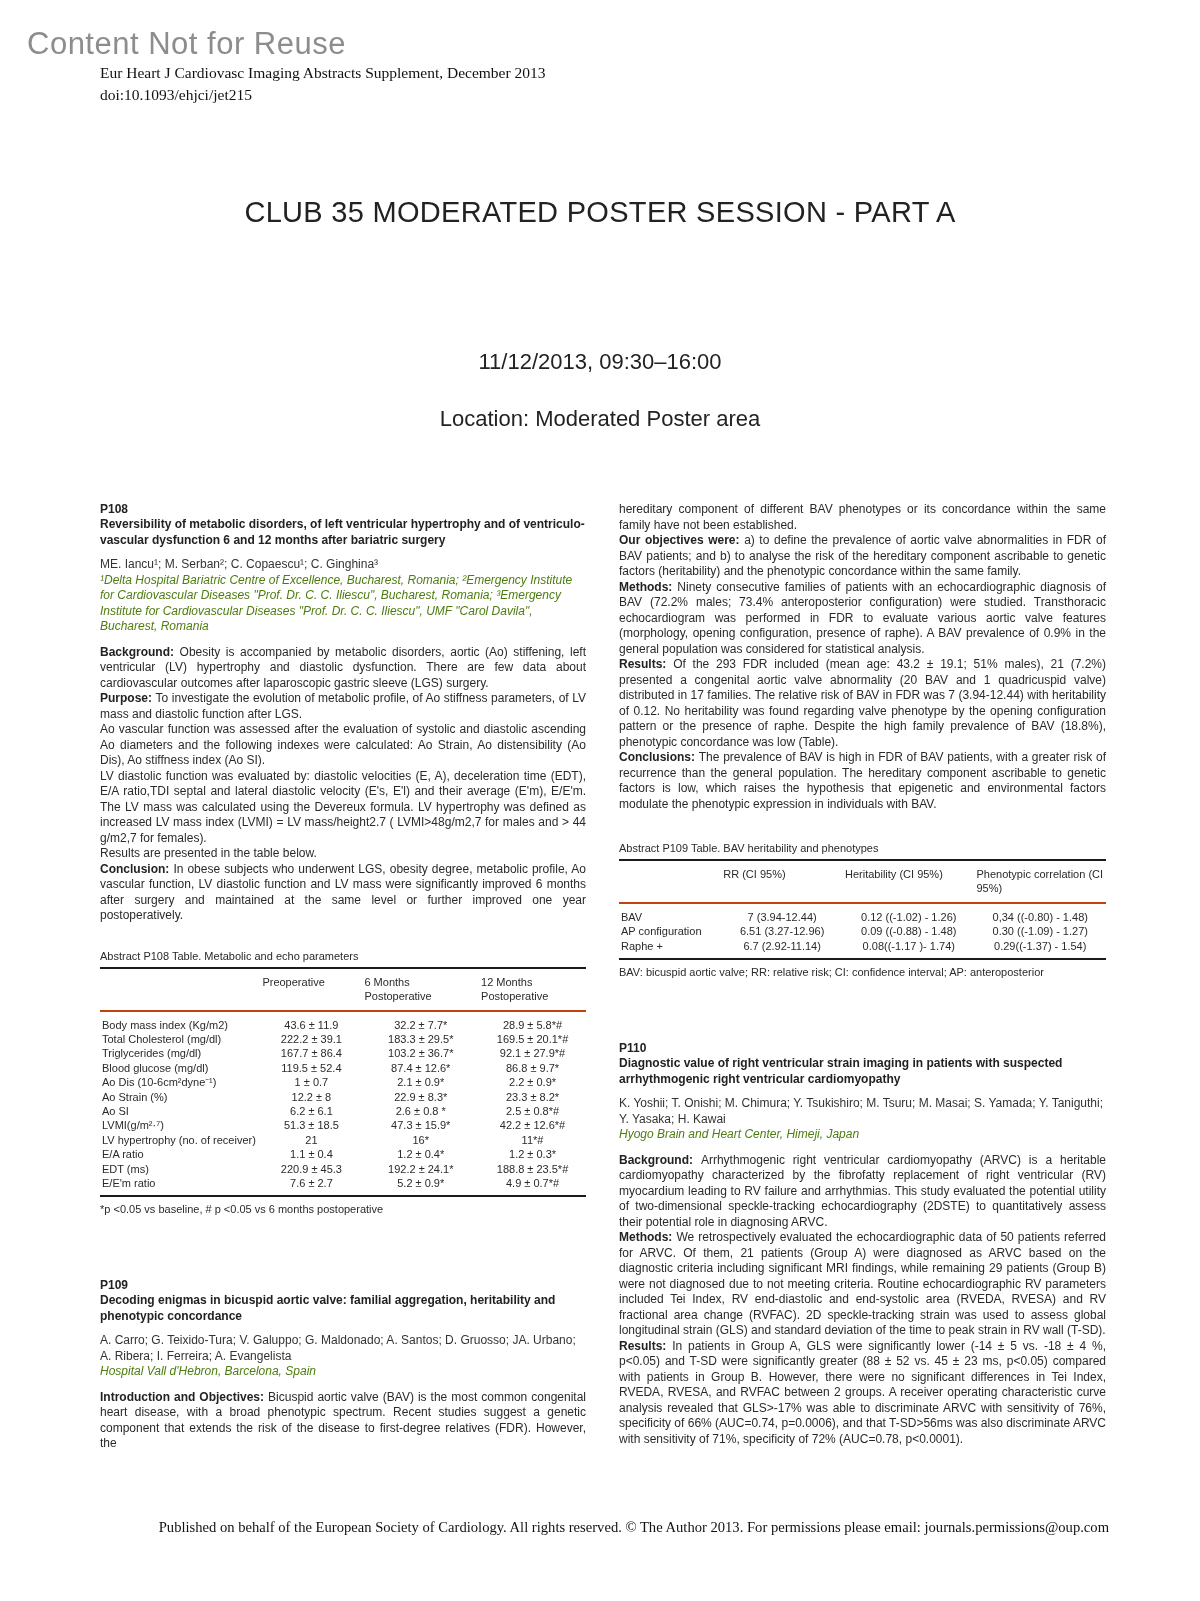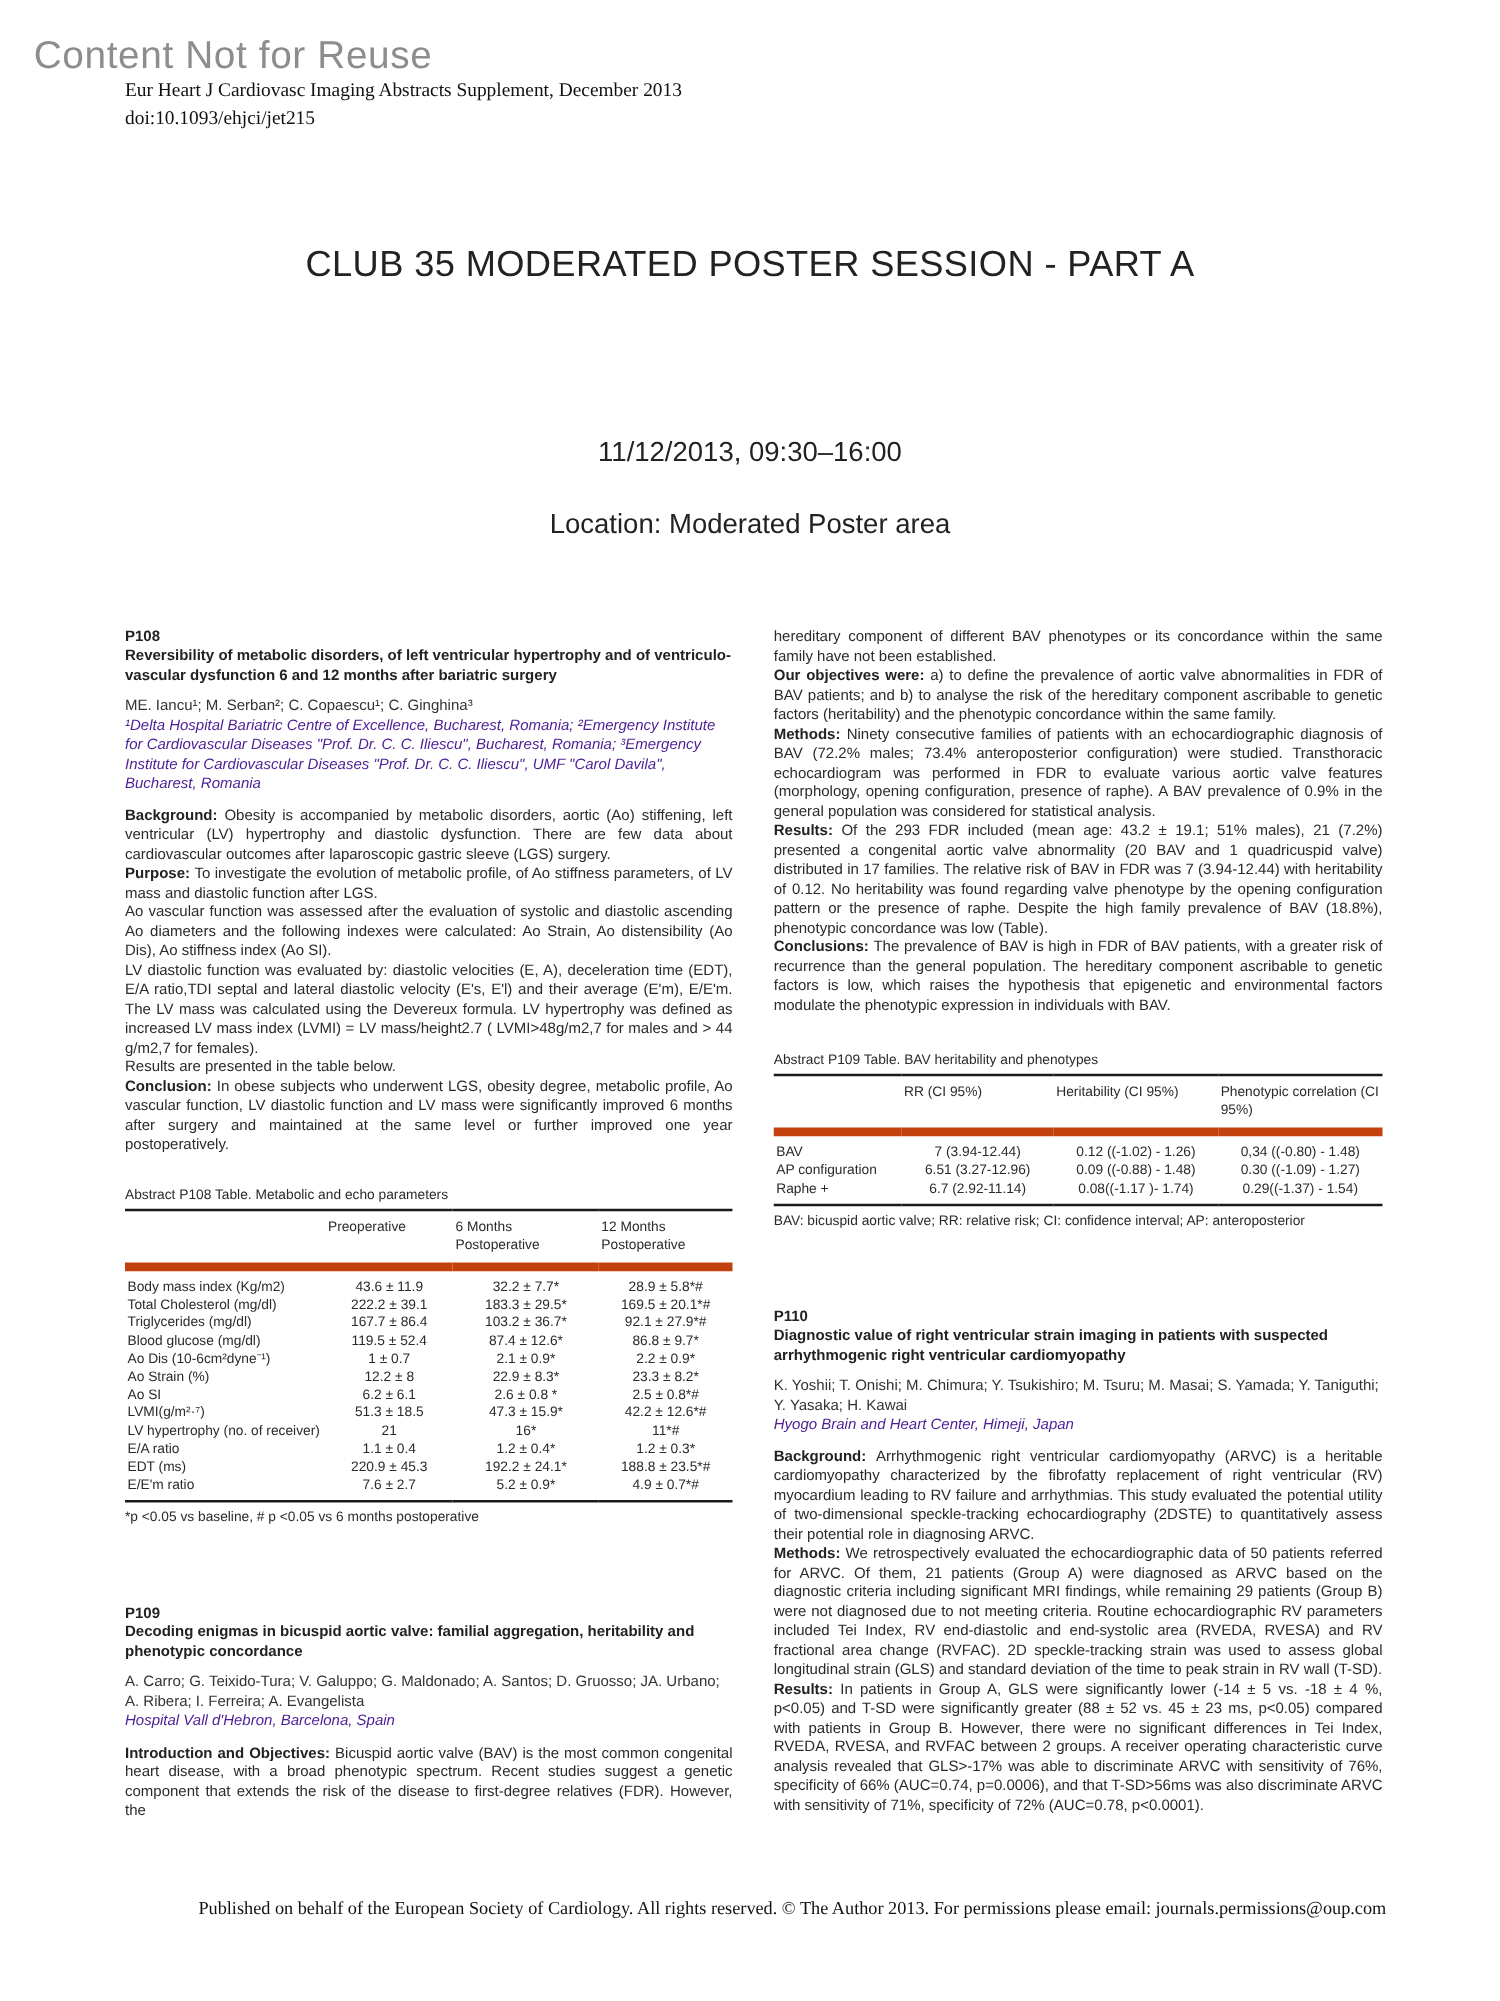--- a/index.html
+++ b/index.html
@@ -31,33 +31,33 @@
   }
   .columns {
     position:absolute; left:100px; top:502px; width:1006px;
     display:flex; gap:33px;
   }
   .col { width:486px; }
   .col.right { width:487px; }
   .abs-id { font-size:12px; font-weight:700; color:#222; }
   .abs-title { font-size:12px; font-weight:700; line-height:15.5px; color:#222; margin:1px 0 9px 0; }
   .authors { font-size:12px; line-height:15.5px; color:#333; }
-  .affil { font-size:12px; line-height:15.5px; font-style:italic; color:#4c1d95; margin-bottom:10px; }
+  .affil { font-size:12px; line-height:15.5px; font-style:italic; color:#4d7c0f; margin-bottom:10px; }
   .para { font-size:12px; line-height:15.5px; text-align:justify; color:#2a2a2a; }
   .para b { color:#222; }
   .tablewrap { margin-top:26px; }
   .tbl-caption { font-size:11px; color:#2a2a2a; margin-bottom:5px; }
   table.abs-table {
     width:100%; border-collapse:collapse; table-layout:fixed;
     border-top:2px solid #1a1a1a; border-bottom:2px solid #1a1a1a;
   }
   table.abs-table th {
     font-size:11px; font-weight:400; color:#2a2a2a; text-align:left;
     vertical-align:top; padding:6px 2px 7px 2px; line-height:14px;
-    border-bottom:7px solid #c2410c;
+    border-bottom:2px solid #c2410c;
   }
   table.abs-table td {
     font-size:11px; color:#2a2a2a; padding:0 2px; line-height:14.4px; vertical-align:top;
   }
   table.abs-table tbody tr:first-child td { padding-top:6px; }
   table.abs-table tbody tr:last-child td { padding-bottom:5px; }
   td.c-label { text-align:left; }
   td.c-num, th.h-num { text-align:center; }
   .tbl-footnote { font-size:11px; color:#2a2a2a; margin-top:6px; }
   .section-gap { margin-top:63px; }

